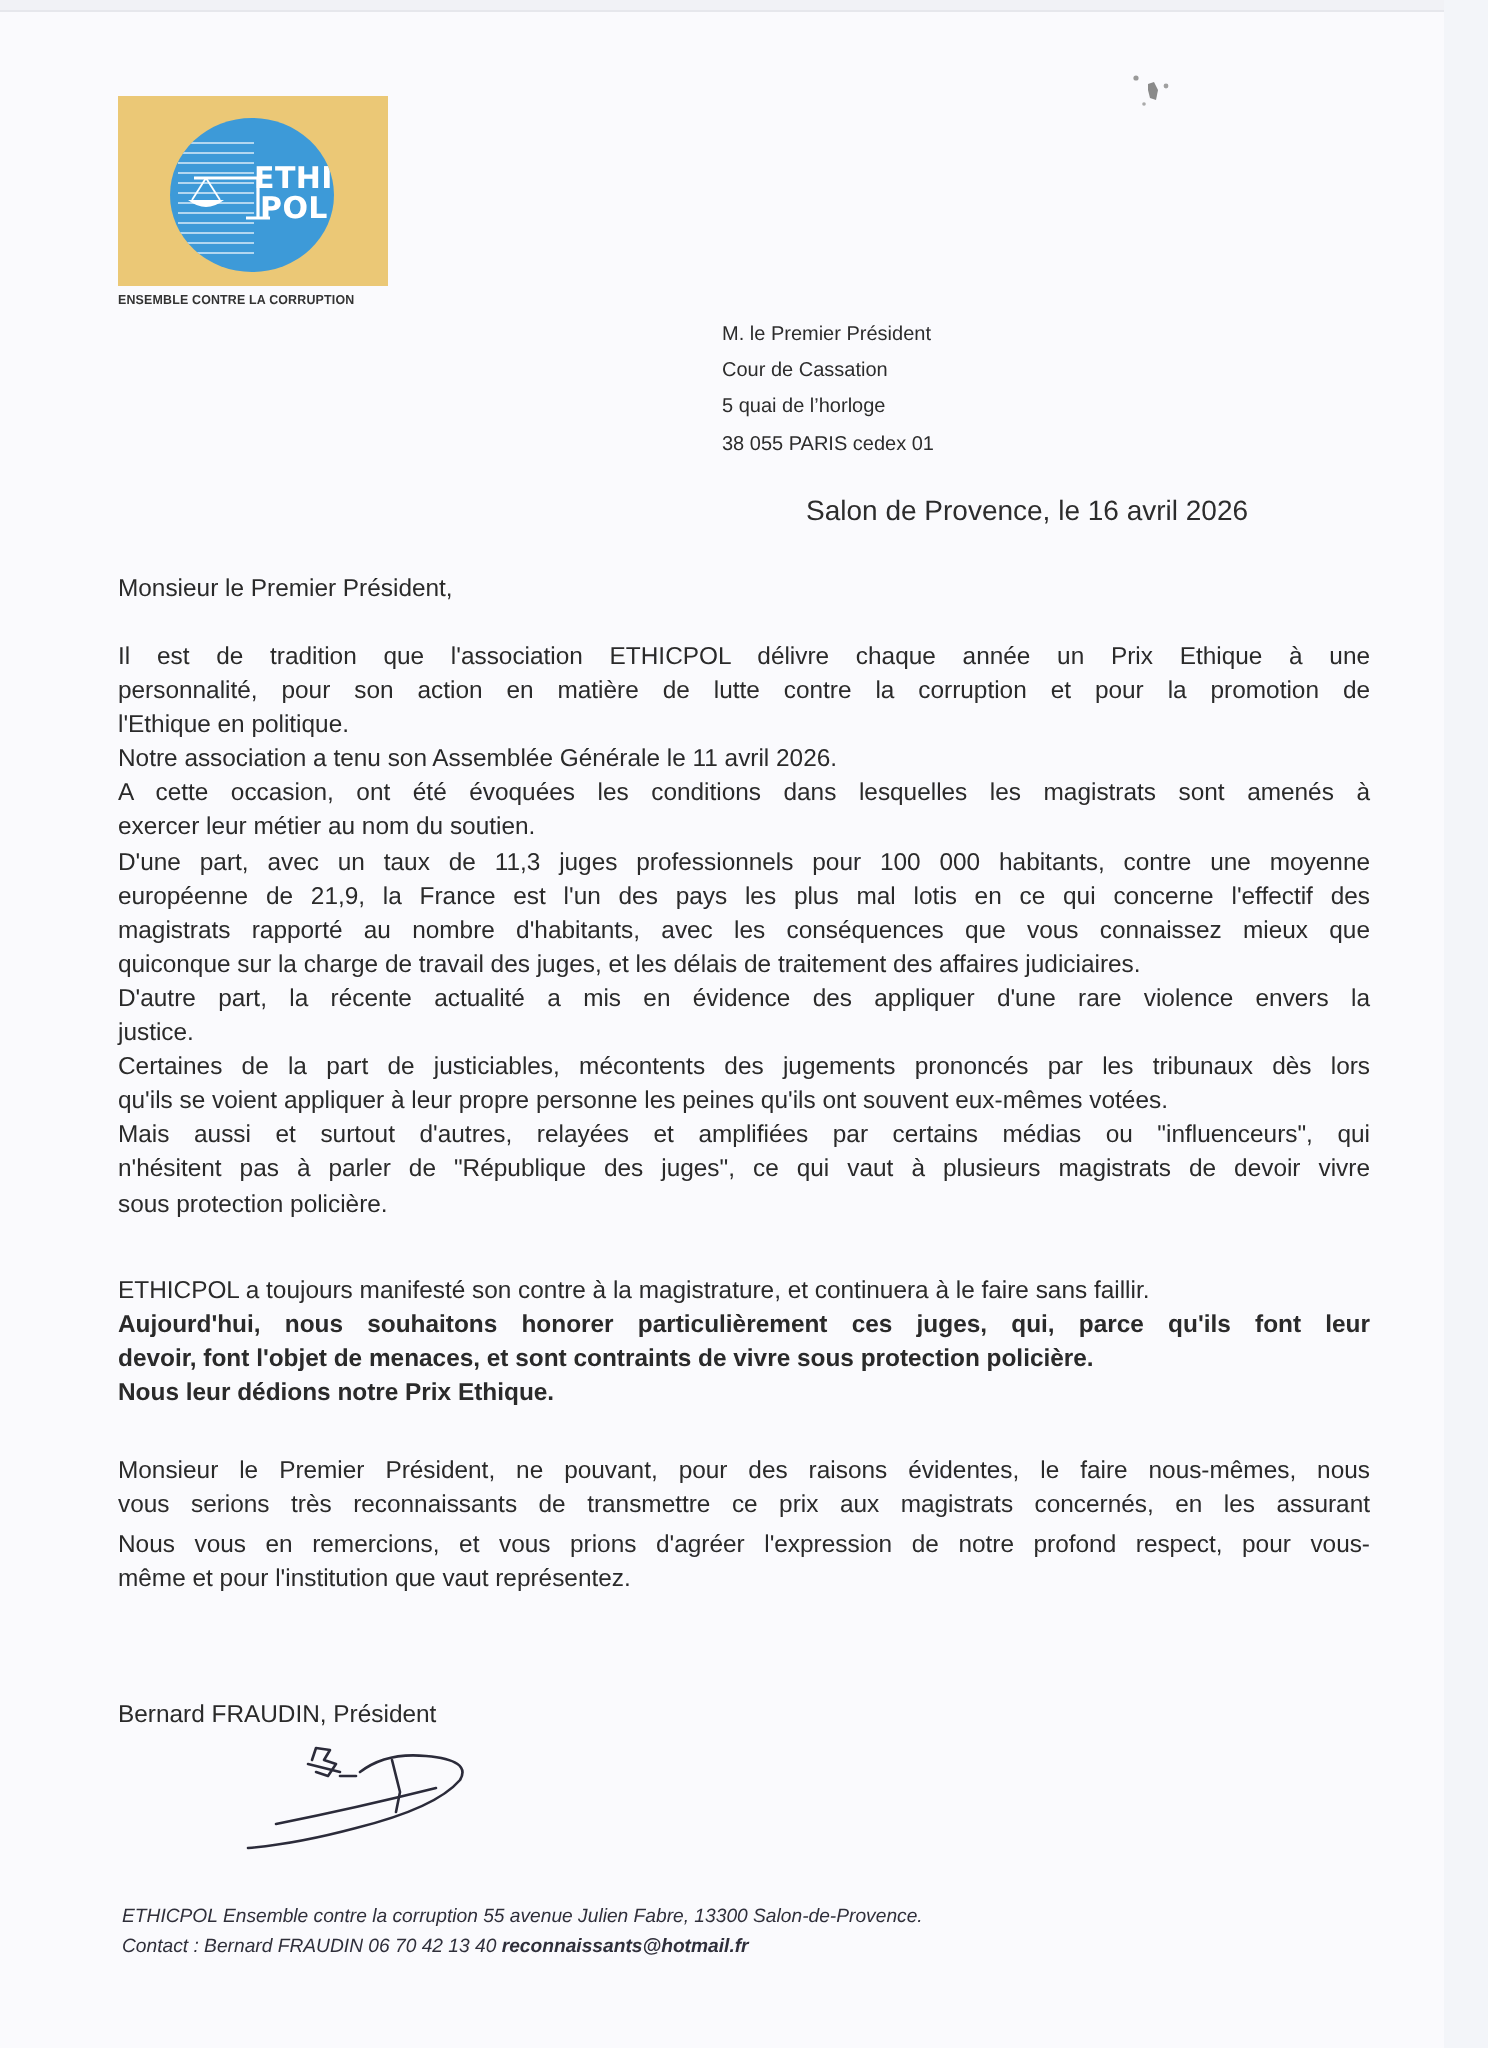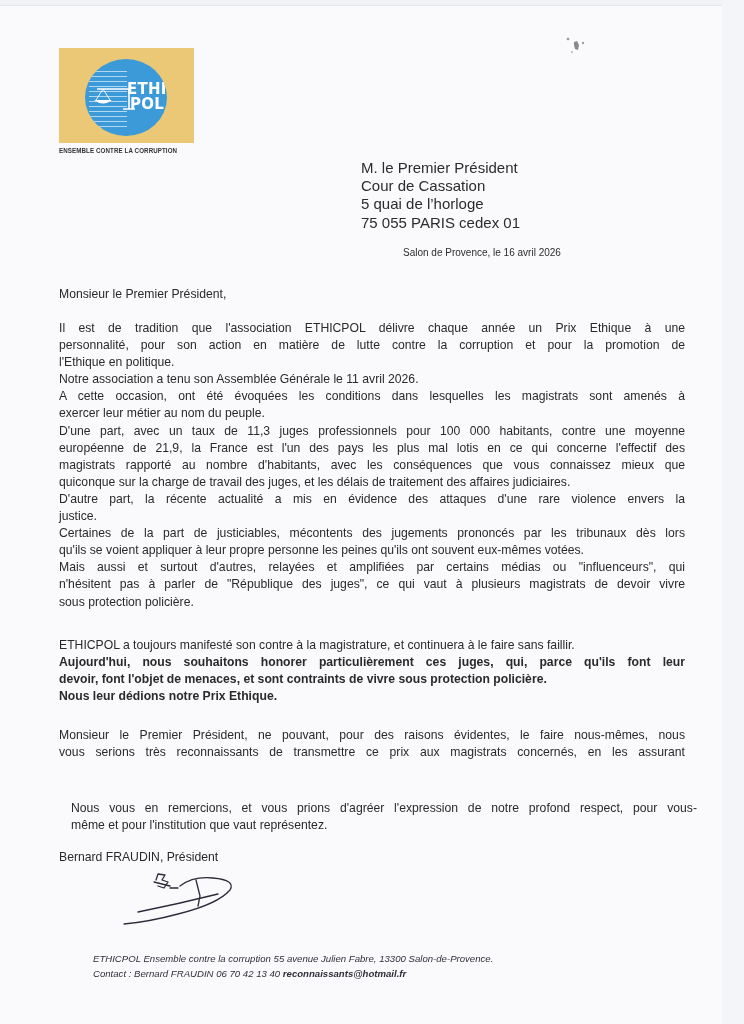--- a/index.html
+++ b/index.html
@@ -81,65 +81,64 @@
       letter-spacing: 0.1px;
       color: #333;
       font-weight: bold;
       transform: scaleY(1.05);
     }
 
     
     .recipient {
       position: absolute;
       left: 361px; top: 159px;
-      font-size: 15px;
+      font-size: 10px;
       line-height: 18.2px;
       color: #2c2c2c;
     }
     .place-date {
       position: absolute;
       left: 403px; top: 247px;
-      font-size: 10px;
+      font-size: 14px;
       color: #2c2c2c;
     }
 
     
     .body-text {
       position: absolute;
       left: 59px;
       width: 626px;
       font-size: 12.2px;
       line-height: 17.1px;
       color: #2a2a2a;
     }
     .salutation { top: 286px; }
     .p1 { top: 320px; }
     .p2 { top: 637px; }
     .p3 { top: 727px; }
-    .p4 { top: 800px; margin-left: 12px; }
+    .p4 { top: 764px; }
     .signname { top: 849px; }
     .line { display: block; }
     .line.j { text-align: justify; text-align-last: justify; }
     .bold { font-weight: bold; }
 
     .signature {
       position: absolute;
       left: 118px; top: 868px;
       width: 130px; height: 62px;
     }
 
     
     .footer {
       position: absolute;
       left: 61px; top: 951px;
       font-size: 9.6px;
       line-height: 15px;
       font-style: italic;
       color: #2f2f3a;
-      margin-left: 32px;
     }
     .footer .email { font-weight: bold; }
   </style>
 </head>
 <body>
 
 <div class="page">
   <div class="page-edge-top"></div>
   <div class="page-edge-right"></div>
 
@@ -166,39 +165,39 @@
         <span class="l2">POL</span>
       </div>
     </div>
   </div>
   <div class="logo-tagline">ENSEMBLE CONTRE LA CORRUPTION</div>
 
   <div class="recipient">
     <div>M. le Premier Président</div>
     <div>Cour de Cassation</div>
     <div>5 quai de l’horloge</div>
-    <div>75 055 PARIS cedex 01</div>
+    <div>38 055 PARIS cedex 01</div>
   </div>
 
   <div class="place-date">Salon de Provence, le 16 avril 2026</div>
 
   <div class="body-text salutation">Monsieur le Premier Président,</div>
 
   <div class="body-text p1">
     <span class="line j">Il est de tradition que l'association ETHICPOL délivre chaque année un Prix Ethique à une</span>
     <span class="line j">personnalité, pour son action en matière de lutte contre la corruption et pour la promotion de</span>
     <span class="line">l'Ethique en politique.</span>
     <span class="line">Notre association a tenu son Assemblée Générale le 11 avril 2026.</span>
     <span class="line j">A cette occasion, ont été évoquées les conditions dans lesquelles les magistrats sont amenés à</span>
-    <span class="line">exercer leur métier au nom du peuple.</span>
+    <span class="line">exercer leur métier au nom du soutien.</span>
     <span class="line j">D'une part, avec un taux de 11,3 juges professionnels pour 100 000 habitants, contre une moyenne</span>
     <span class="line j">européenne de 21,9, la France est l'un des pays les plus mal lotis en ce qui concerne l'effectif des</span>
     <span class="line j">magistrats rapporté au nombre d'habitants, avec les conséquences que vous connaissez mieux que</span>
     <span class="line">quiconque sur la charge de travail des juges, et les délais de traitement des affaires judiciaires.</span>
-    <span class="line j">D'autre part, la récente actualité a mis en évidence des attaques d'une rare violence envers la</span>
+    <span class="line j">D'autre part, la récente actualité a mis en évidence des appliquer d'une rare violence envers la</span>
     <span class="line">justice.</span>
     <span class="line j">Certaines de la part de justiciables, mécontents des jugements prononcés par les tribunaux dès lors</span>
     <span class="line">qu'ils se voient appliquer à leur propre personne les peines qu'ils ont souvent eux-mêmes votées.</span>
     <span class="line j">Mais aussi et surtout d'autres, relayées et amplifiées par certains médias ou "influenceurs", qui</span>
     <span class="line j">n'hésitent pas à parler de "République des juges", ce qui vaut à plusieurs magistrats de devoir vivre</span>
     <span class="line">sous protection policière.</span>
   </div>
 
   <div class="body-text p2">
     <span class="line">ETHICPOL a toujours manifesté son contre à la magistrature, et continuera à le faire sans faillir.</span>

